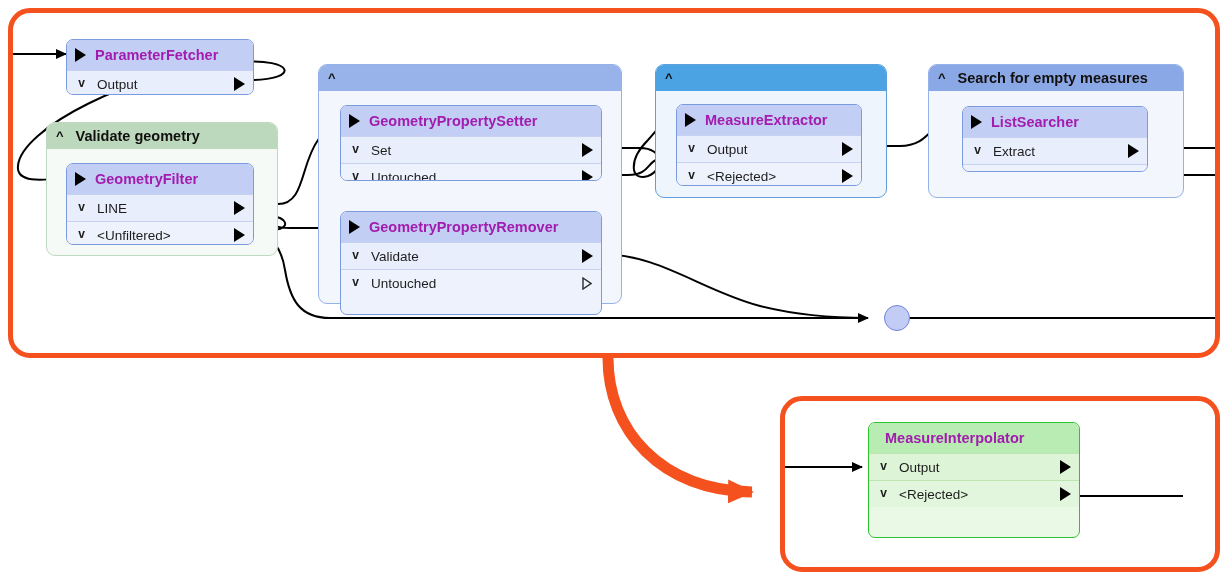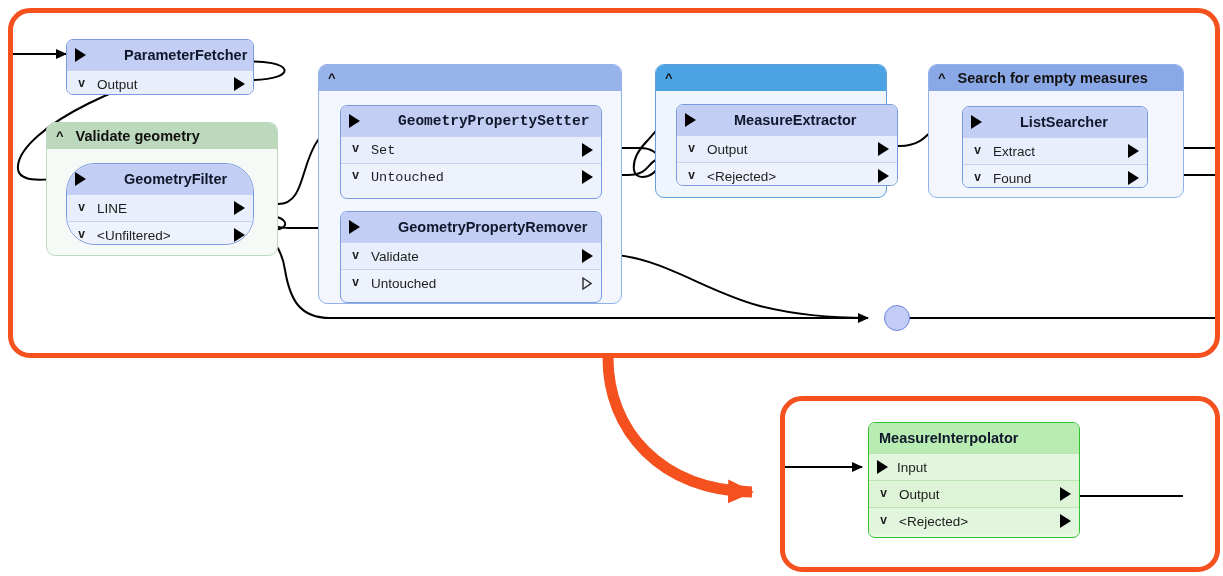--- a/index.html
+++ b/index.html
@@ -83,26 +83,25 @@
   }
   .node.blue  { border: 1px solid #7a9be0; }
   .node.green { border: 1px solid #2fc22f; background: #e9f9e6; }
 
   .node-title {
     height: 30px;
     display: flex;
     align-items: center;
     font-size: 14.5px;
     font-weight: bold;
-    color: #0f172a;
-    box-sizing: border-box;
-    gap: 29px;
+    color: #a21caf;
+    box-sizing: border-box;
   }
   .node.blue  .node-title { background: #c3cef4; }
-  .node.green .node-title { background: #b9ecb2; padding-left: 10px; }
+  .node.green .node-title { background: #b9ecb2; padding-left: 16px; }
 
   .port {
     height: 27px;
     display: flex;
     align-items: center;
     font-size: 13.5px;
     color: #1d1d1d;
     box-sizing: border-box;
     position: relative;
   }
@@ -254,93 +253,93 @@
       <span class="tri-in"></span>
       <span>ParameterFetcher</span>
     </div>
     <div class="port">
       <span class="chev">v</span>
       <span class="port-label">Output</span>
       <span class="tri-out"></span>
     </div>
   </div>
 
-  <div class="node blue" style="left:66px; top:163px; width:188px; height:82px;border-radius:29px;">
+  <div class="node blue" style="left:66px; top:163px; width:188px; height:82px;">
     <div class="node-title">
       <span class="tri-in"></span>
       <span>GeometryFilter</span>
     </div>
     <div class="port">
       <span class="chev">v</span>
       <span class="port-label">LINE</span>
       <span class="tri-out"></span>
     </div>
     <div class="port alt">
       <span class="chev">v</span>
       <span class="port-label">&lt;Unfiltered&gt;</span>
       <span class="tri-out"></span>
     </div>
   </div>
 
-  <div class="node blue" style="left:340px; top:105px; width:262px; height:94px;font-family:Liberation Mono, monospace;">
+  <div class="node blue" style="left:340px; top:105px; width:262px; height:76px;">
     <div class="node-title">
       <span class="tri-in"></span>
       <span>GeometryPropertySetter</span>
     </div>
     <div class="port">
       <span class="chev">v</span>
       <span class="port-label">Set</span>
       <span class="tri-out"></span>
     </div>
     <div class="port alt">
       <span class="chev">v</span>
       <span class="port-label">Untouched</span>
       <span class="tri-out"></span>
     </div>
   </div>
 
-  <div class="node blue" style="left:340px; top:211px; width:262px; height:92px;">
+  <div class="node blue" style="left:340px; top:211px; width:262px; height:104px;">
     <div class="node-title">
       <span class="tri-in"></span>
       <span>GeometryPropertyRemover</span>
     </div>
     <div class="port">
       <span class="chev">v</span>
       <span class="port-label">Validate</span>
       <span class="tri-out"></span>
     </div>
     <div class="port alt">
       <span class="chev">v</span>
       <span class="port-label">Untouched</span>
       <span class="tri-out hollow">
         <svg width="10" height="13" viewBox="0 0 10 13">
           <path d="M1,1 L9,6.5 L1,12 Z" fill="none" stroke="#2b2b2b" stroke-width="1.4"></path>
         </svg>
       </span>
     </div>
   </div>
 
-  <div class="node blue" style="left:676px; top:104px; width:222px; height:82px;">
+  <div class="node blue" style="left:676px; top:104px; width:186px; height:82px;">
     <div class="node-title">
       <span class="tri-in"></span>
       <span>MeasureExtractor</span>
     </div>
     <div class="port">
       <span class="chev">v</span>
       <span class="port-label">Output</span>
       <span class="tri-out"></span>
     </div>
     <div class="port alt">
       <span class="chev">v</span>
       <span class="port-label">&lt;Rejected&gt;</span>
       <span class="tri-out"></span>
     </div>
   </div>
 
-  <div class="node blue" style="left:962px; top:106px; width:186px; height:82px;">
+  <div class="node blue" style="left:962px; top:106px; width:186px; height:66px;">
     <div class="node-title">
       <span class="tri-in"></span>
       <span>ListSearcher</span>
     </div>
     <div class="port">
       <span class="chev">v</span>
       <span class="port-label">Extract</span>
       <span class="tri-out"></span>
     </div>
     <div class="port alt">
@@ -349,24 +348,20 @@
       <span class="tri-out"></span>
     </div>
   </div>
 
   <div class="relay" style="left:884px; top:305px;"></div>
 
   <div class="node green" style="left:868px; top:422px; width:212px; height:116px;">
     <div class="node-title">
       <span>MeasureInterpolator</span>
     </div>
-    <div class="port">
-      <span class="tri-in"></span>
-      <span class="port-label">Input</span>
-    </div>
     <div class="port alt">
       <span class="chev">v</span>
       <span class="port-label">Output</span>
       <span class="tri-out"></span>
     </div>
     <div class="port">
       <span class="chev">v</span>
       <span class="port-label">&lt;Rejected&gt;</span>
       <span class="tri-out"></span>
     </div>

